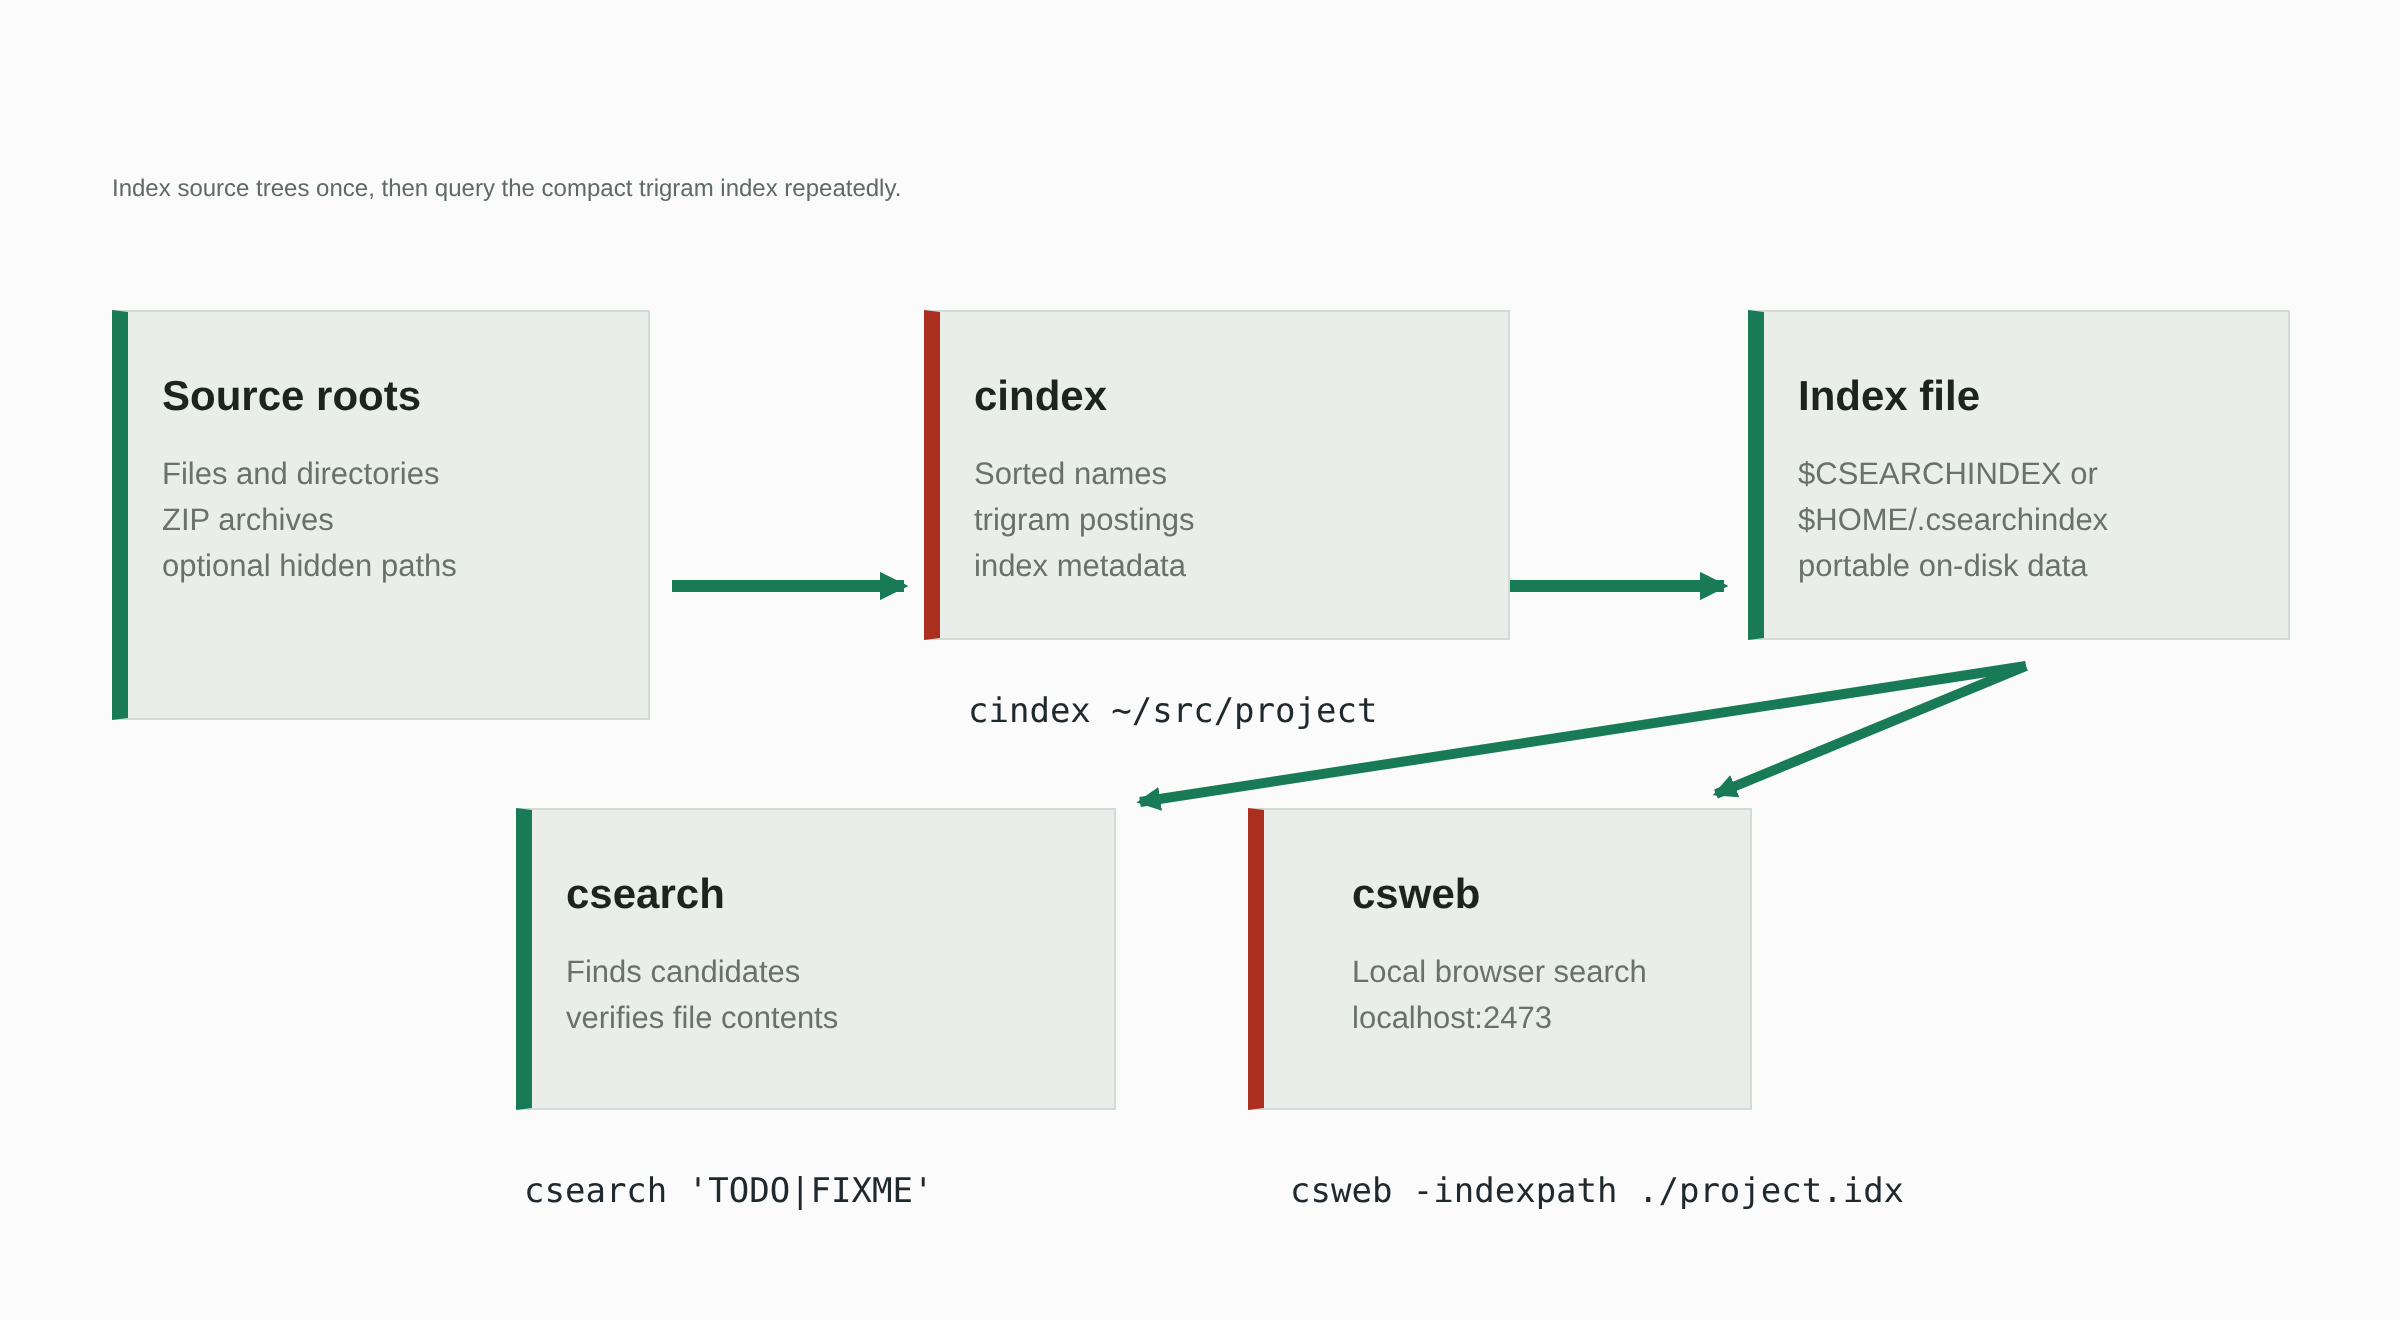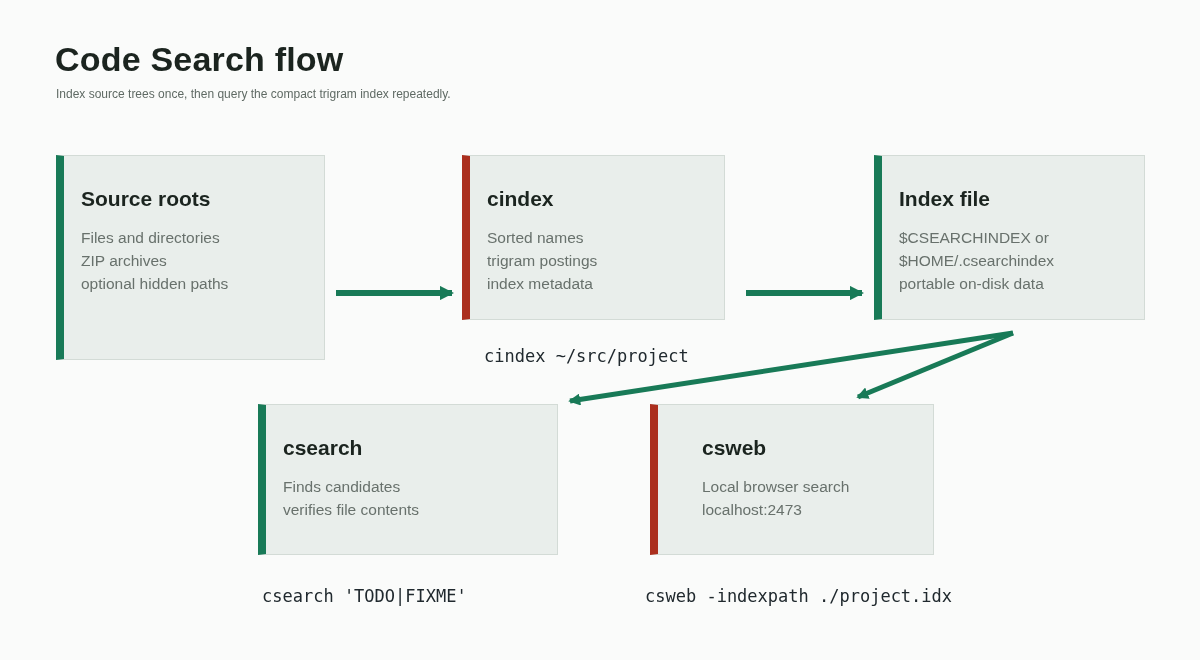--- a/index.html
+++ b/index.html
@@ -48,35 +48,34 @@
   }
 
   .cmd {
     position: absolute;
     font-family: "DejaVu Sans Mono", monospace;
     font-size: 17px; color: var(--command, #20292e);
     white-space: pre;
   }
 
   #node-source-roots { left: 56px;  top: 155px; width: 269px; height: 205px; }
-  #node-cindex       { left: 462px; top: 155px; width: 263px; height: 165px; }
+  #node-cindex       { left: 462px; top: 155px; width: 293px; height: 165px; }
   #node-index-file   { left: 874px; top: 155px; width: 271px; height: 165px; }
   #node-csearch      { left: 258px; top: 404px; width: 300px; height: 151px; }
-  #node-csweb        { left: 650px; top: 404px; width: 284px; height: 151px; padding-left: 44px; }
+  #node-csweb        { left: 624px; top: 404px; width: 252px; height: 151px; padding-left: 44px; }
 
   #cmd-cindex  { left: 484px; top: 346px; }
   #cmd-csearch { left: 262px; top: 586px; }
   #cmd-csweb   { left: 645px; top: 586px; }
 </style>
 </head>
 <body>
 
 <div class="canvas">
 
-  <h1 class="page-title">Code Search flow</h1>
   <p class="page-subtitle">Index source trees once, then query the compact trigram index repeatedly.</p>
 
   <svg class="arrows" viewBox="0 0 1200 660" xmlns="http://www.w3.org/2000/svg">
     <defs>
       <marker id="ah" viewBox="0 0 10 10" refX="8.5" refY="5" markerWidth="2.4" markerHeight="2.4" orient="auto" markerUnits="strokeWidth">
         <path d="M0,0 L10,5 L0,10 z" style="fill:var(--green,#187a57)"></path>
       </marker>
     </defs>
     <line x1="336" y1="293" x2="452" y2="293" style="stroke:var(--green,#187a57)" stroke-width="6" marker-end="url(#ah)"></line>
     <line x1="746" y1="293" x2="862" y2="293" style="stroke:var(--green,#187a57)" stroke-width="6" marker-end="url(#ah)"></line>

